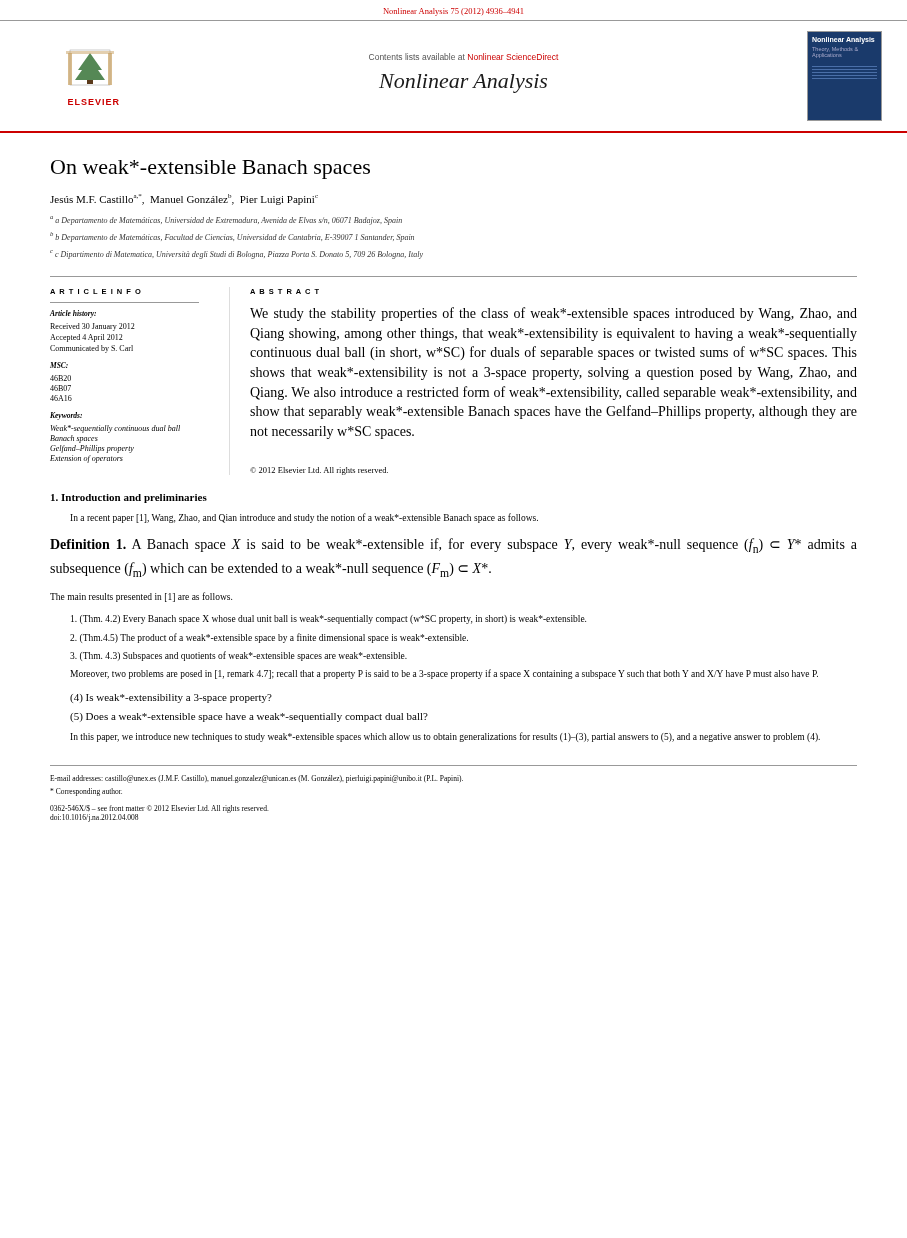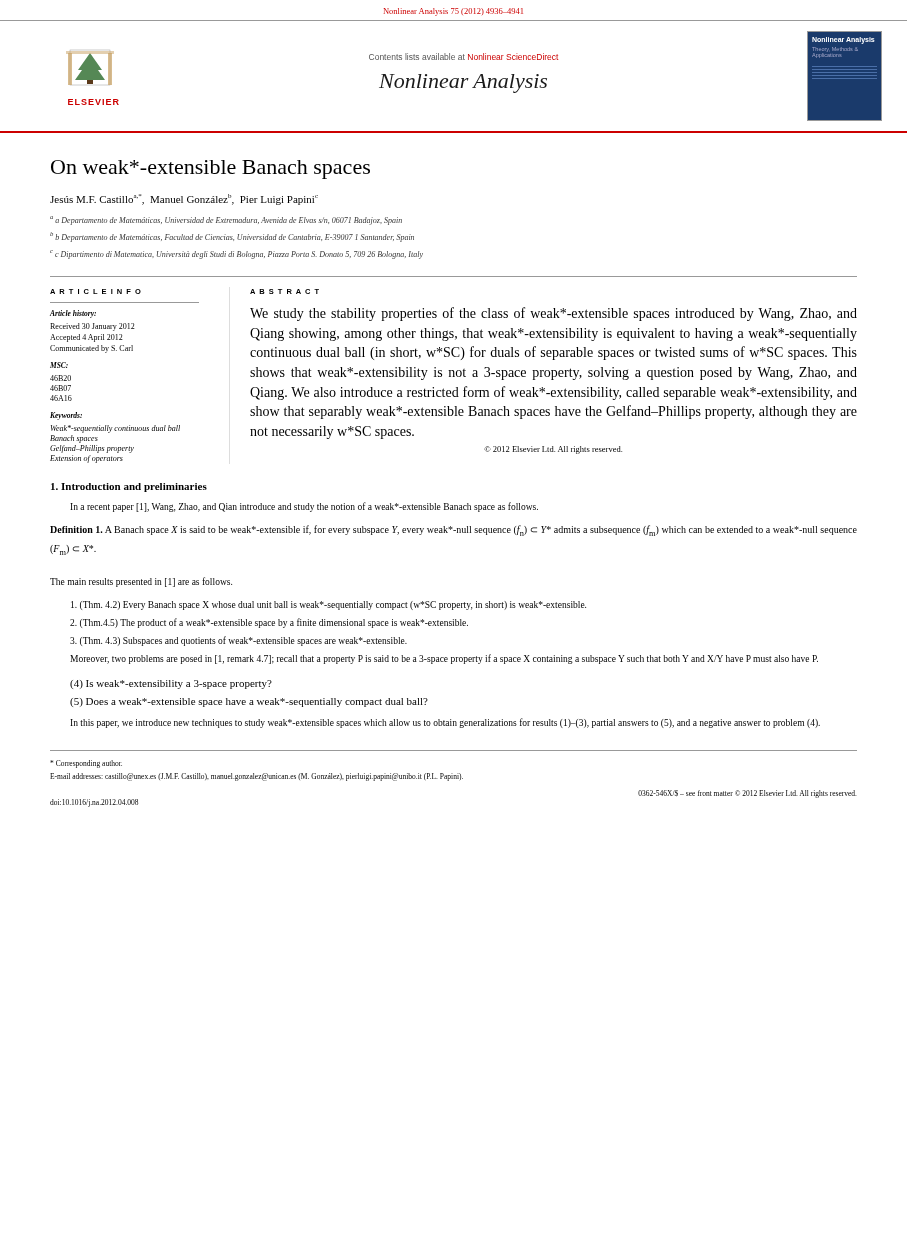--- a/index.html
+++ b/index.html
@@ -223,23 +223,23 @@
       margin-bottom: 8px;
     }
     .abstract-text {
       font-size: 14px;
       line-height: 1.4;
       color: #000;
       text-align: justify;
     }
     .copyright {
       font-size: 8.5px;
-      text-align: center;
-      color: #000;
-      margin-top: 3px;
+      text-align: left;
+      color: #000;
+      margin-top: 24px;
     }
 
     
     .section-title {
       font-size: 11px;
       font-weight: bold;
       margin: 14px 0 8px 0;
       color: #000;
     }
     .body-text {
@@ -251,25 +251,25 @@
     }
     .body-text-indent {
       font-size: 9.5px;
       line-height: 1.5;
       color: #000;
       text-align: justify;
       margin-bottom: 8px;
       text-indent: 20px;
     }
     .definition-block {
-      font-size: 10px;
+      font-size: 14px;
       line-height: 1.5;
       color: #000;
       text-align: justify;
-      margin-bottom: 16px;
+      margin-bottom: 8px;
     }
     .def-bold {
       font-weight: bold;
     }
     .italic {
       font-style: italic;
     }
     .list-item {
       font-size: 9.5px;
       line-height: 1.5;
@@ -296,21 +296,20 @@
     .footnote {
       font-size: 7.5px;
       color: #000;
       line-height: 1.4;
       margin-bottom: 3px;
     }
     .footer-copyright {
       font-size: 7.5px;
       color: #000;
       margin-top: 6px;
-      text-align: right;
     }
     .footer-doi {
       font-size: 7.5px;
       color: #000;
     }
   </style>
 </head>
 <body>
 
 <div class="journal-ref-bar">
@@ -435,18 +434,18 @@
   <p class="body-text-indent">Moreover, two problems are posed in [1, remark 4.7]; recall that a property P is said to be a 3-space property if a space X containing a subspace Y such that both Y and X/Y have P must also have P.</p>
 
   <div class="unnumbered-list">
     <div class="unnumbered-item">(4)  Is weak*-extensibility a 3-space property?</div>
     <div class="unnumbered-item">(5)  Does a weak*-extensible space have a weak*-sequentially compact dual ball?</div>
   </div>
 
   <p class="body-text-indent">In this paper, we introduce new techniques to study weak*-extensible spaces which allow us to obtain generalizations for results (1)–(3), partial answers to (5), and a negative answer to problem (4).</p>
 
   <hr class="footer-divider">
+  <div class="footnote">E-mail addresses: castillo@unex.es (J.M.F. Castillo), manuel.gonzalez@unican.es (M. González), pierluigi.papini@unibo.it (P.L. Papini).</div>
   <div class="footnote">* Corresponding author.</div>
-  <div class="footnote">E-mail addresses: castillo@unex.es (J.M.F. Castillo), manuel.gonzalez@unican.es (M. González), pierluigi.papini@unibo.it (P.L. Papini).</div>
   <div class="footer-copyright">0362-546X/$ – see front matter © 2012 Elsevier Ltd. All rights reserved.</div>
   <div class="footer-doi">doi:10.1016/j.na.2012.04.008</div>
 
 </div>
 
 </body></html>

